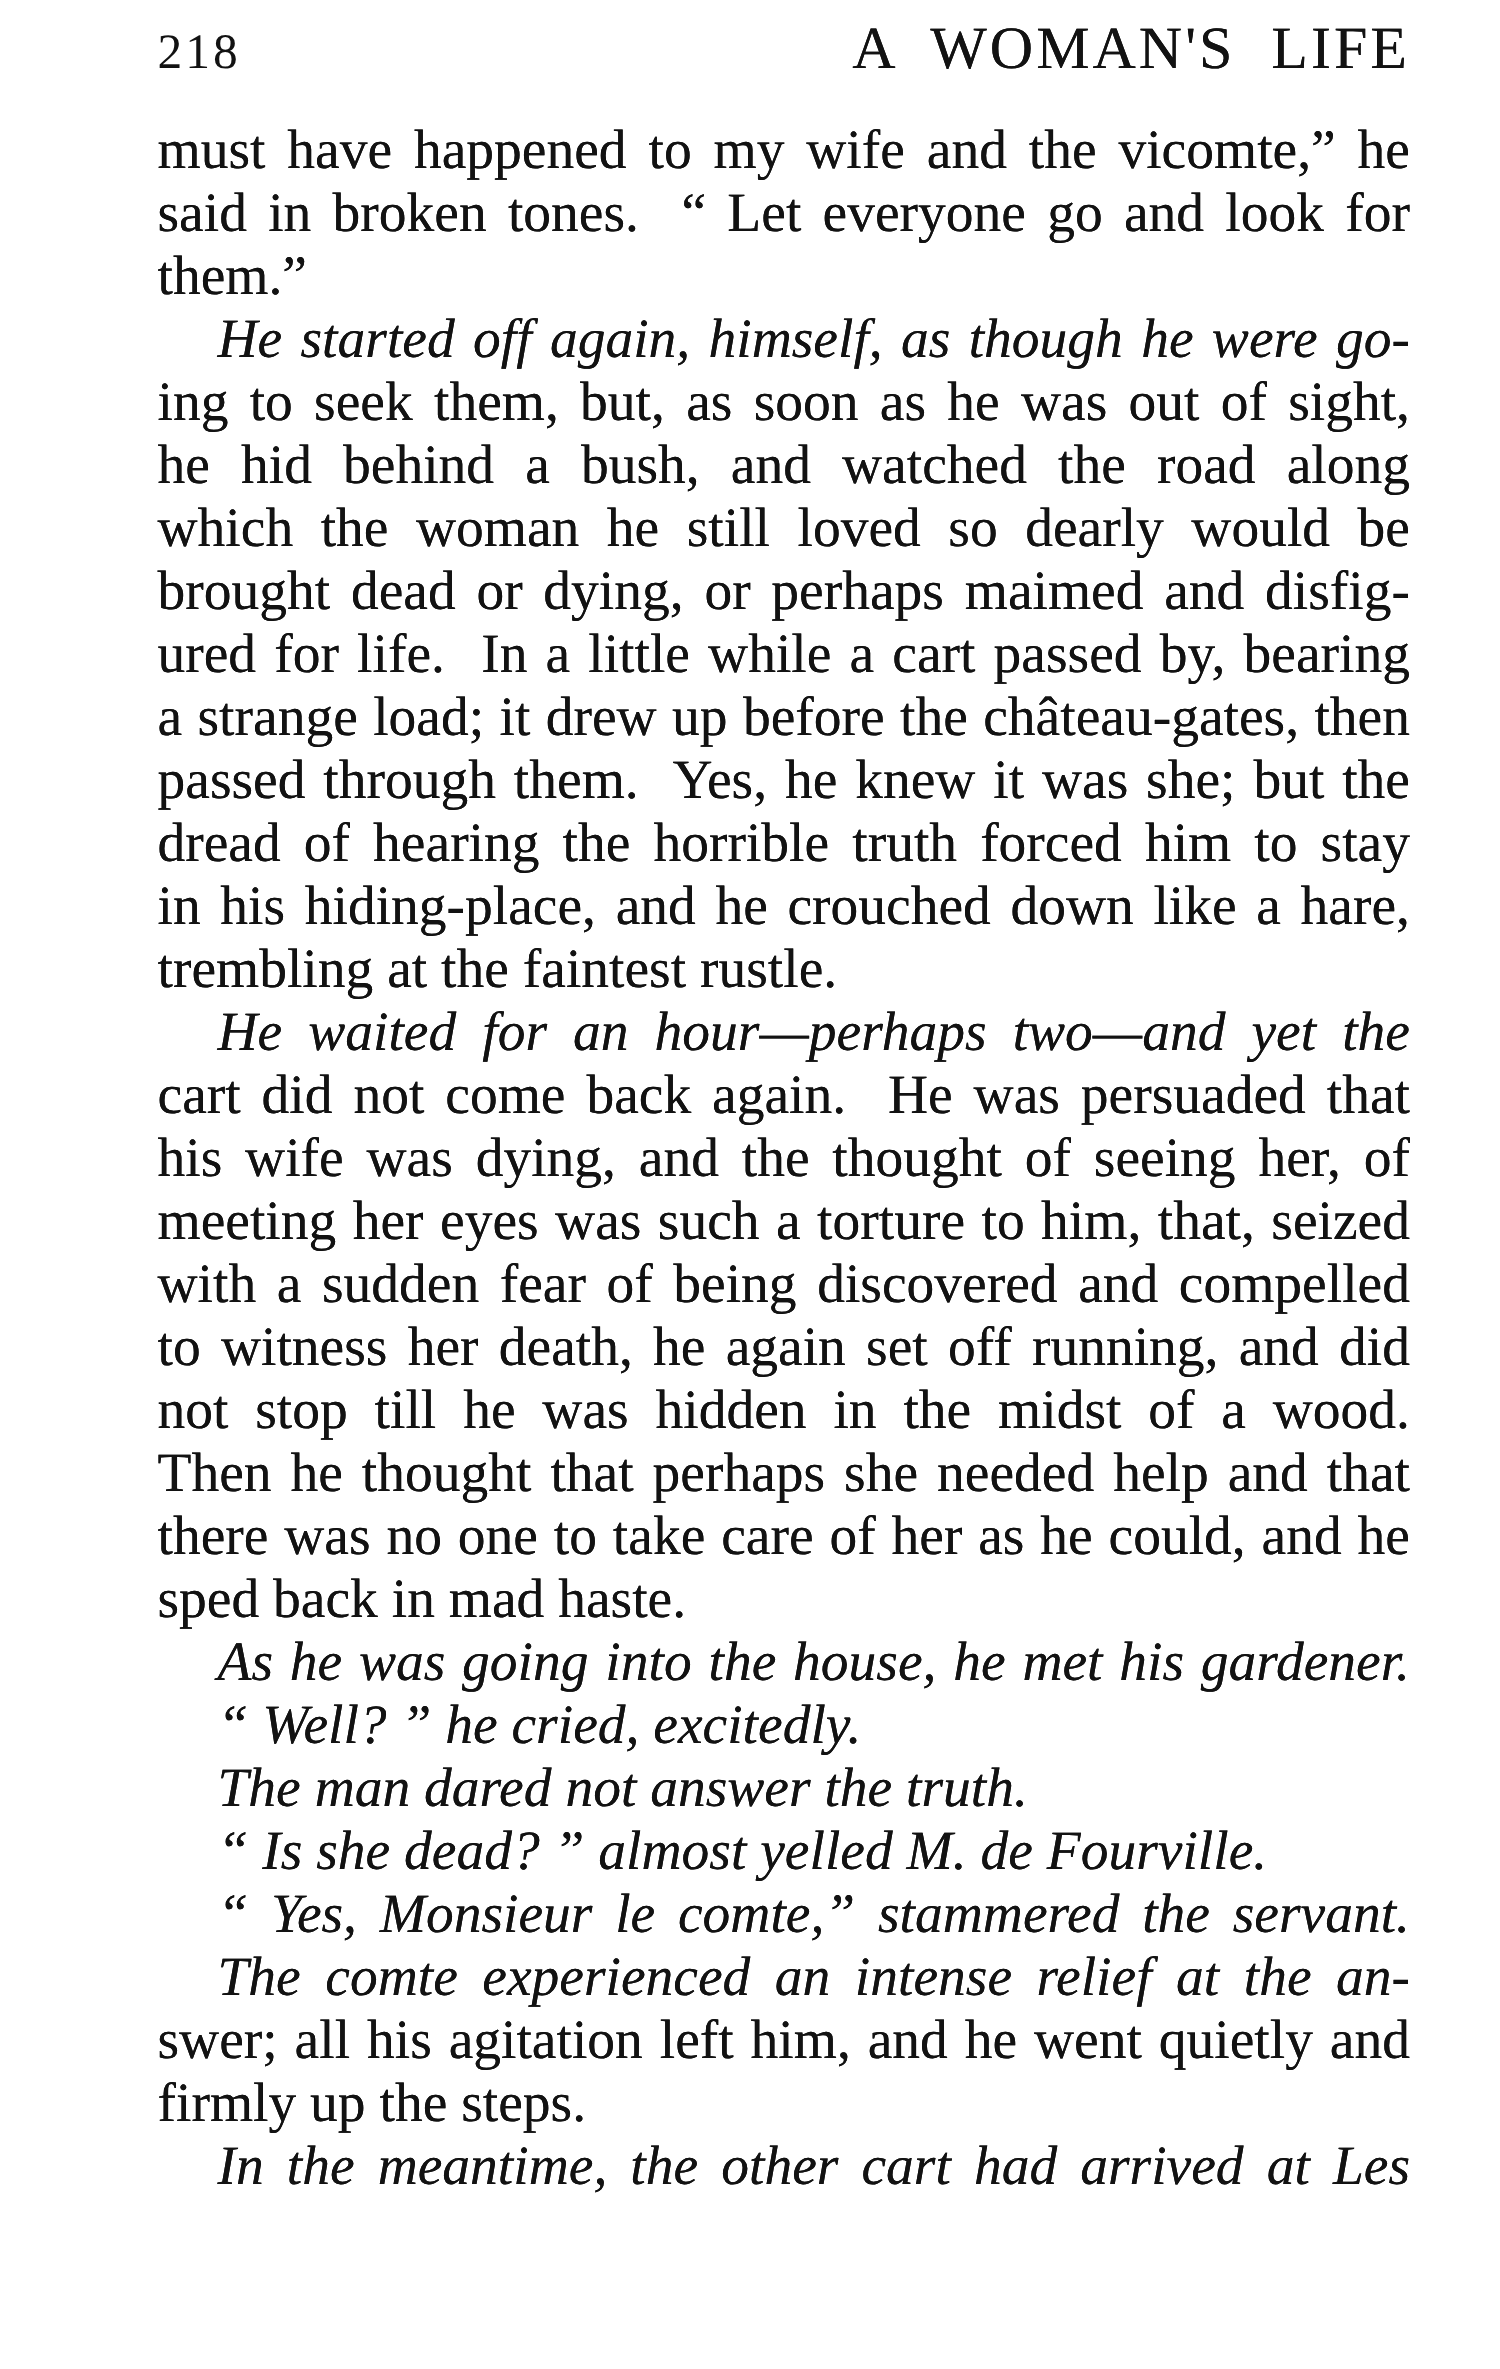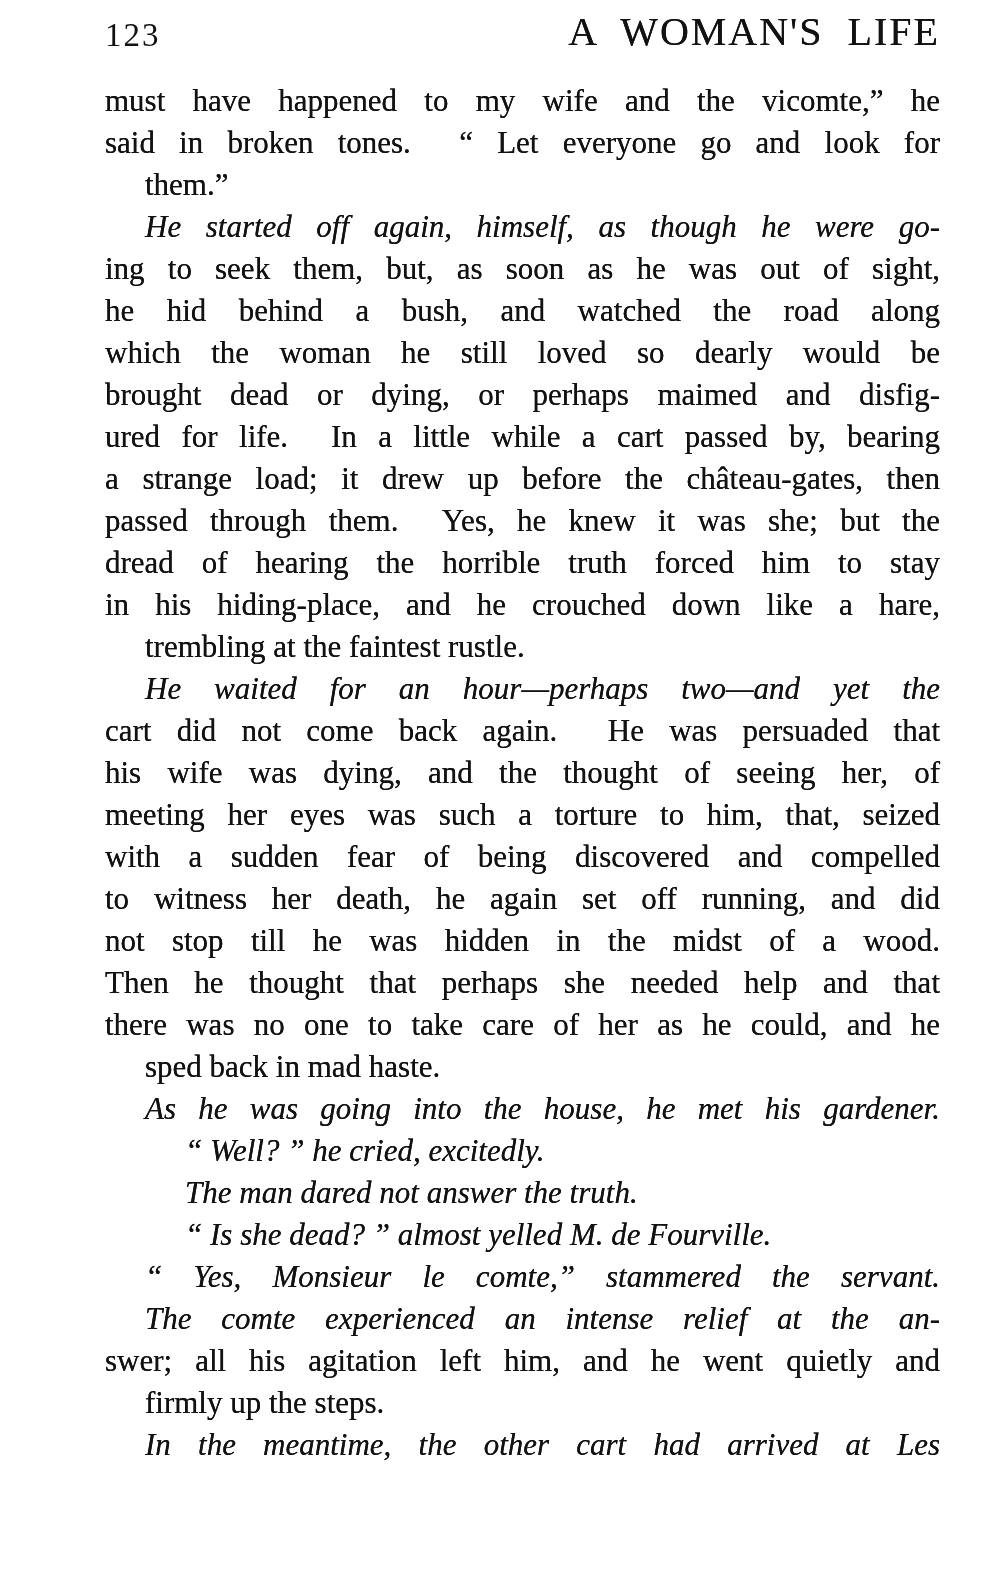--- a/index.html
+++ b/index.html
@@ -22,31 +22,31 @@
     font-feature-settings: "onum";
   }
   .page-title {
     display: block; text-align: right;
     font-size: 40px; letter-spacing: 2px; word-spacing: 12px;
     text-shadow: 0 0 0.4px currentColor;
   }
   .text-block {
     position: absolute;
     top: 80px; left: 105px; width: 835px;
-    font-size: 31px; line-height: 42px;
+    font-size: 37px; line-height: 42px;
     text-shadow: 0 0 0.4px currentColor;
     white-space: pre-wrap;
   }
   .tl { text-align: justify; text-align-last: justify; }
-  .tl.rag { text-align-last: left; margin-left: 40px; }
+  .tl.rag { text-align-last: left; }
   .tl.ind { padding-left: 40px; font-style: italic; }
 </style>
 </head>
 <body>
 
 <div class="page">
   <div class="running-header">
-    <span class="page-number">123</span>
+    <span class="page-number">218</span>
     <span class="page-title">A WOMAN'S LIFE</span>
   </div>
 
   <div class="text-block"><div class="tl">must have happened to my wife and the vicomte,” he</div><div class="tl">said in broken tones.&nbsp; “ Let everyone go and look for</div><div class="tl rag">them.”</div><div class="tl ind">He started off again, himself, as though he were go-</div><div class="tl">ing to seek them, but, as soon as he was out of sight,</div><div class="tl">he hid behind a bush, and watched the road along</div><div class="tl">which the woman he still loved so dearly would be</div><div class="tl">brought dead or dying, or perhaps maimed and disfig-</div><div class="tl">ured for life.&nbsp; In a little while a cart passed by, bearing</div><div class="tl">a strange load; it drew up before the château-gates, then</div><div class="tl">passed through them.&nbsp; Yes, he knew it was she; but the</div><div class="tl">dread of hearing the horrible truth forced him to stay</div><div class="tl">in his hiding-place, and he crouched down like a hare,</div><div class="tl rag">trembling at the faintest rustle.</div><div class="tl ind">He waited for an hour—perhaps two—and yet the</div><div class="tl">cart did not come back again.&nbsp; He was persuaded that</div><div class="tl">his wife was dying, and the thought of seeing her, of</div><div class="tl">meeting her eyes was such a torture to him, that, seized</div><div class="tl">with a sudden fear of being discovered and compelled</div><div class="tl">to witness her death, he again set off running, and did</div><div class="tl">not stop till he was hidden in the midst of a wood.</div><div class="tl">Then he thought that perhaps she needed help and that</div><div class="tl">there was no one to take care of her as he could, and he</div><div class="tl rag">sped back in mad haste.</div><div class="tl ind">As he was going into the house, he met his gardener.</div><div class="tl rag ind">“ Well? ” he cried, excitedly.</div><div class="tl rag ind">The man dared not answer the truth.</div><div class="tl rag ind">“ Is she dead? ” almost yelled M. de Fourville.</div><div class="tl ind">“ Yes, Monsieur le comte,” stammered the servant.</div><div class="tl ind">The comte experienced an intense relief at the an-</div><div class="tl">swer; all his agitation left him, and he went quietly and</div><div class="tl rag">firmly up the steps.</div><div class="tl ind">In the meantime, the other cart had arrived at Les</div></div>
 </div>
 
 </body></html>

